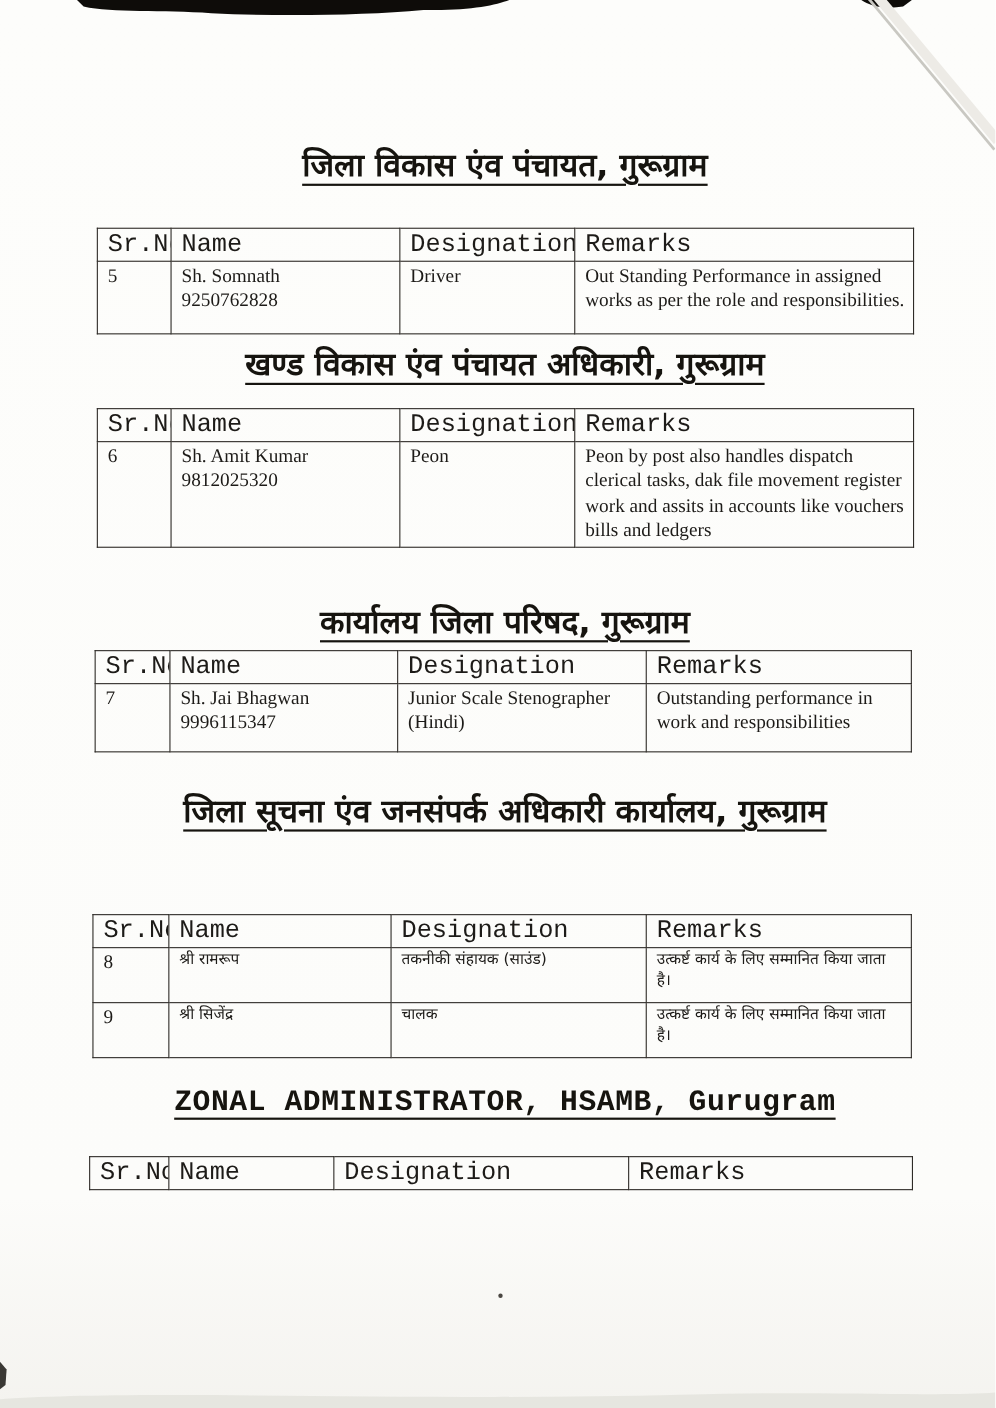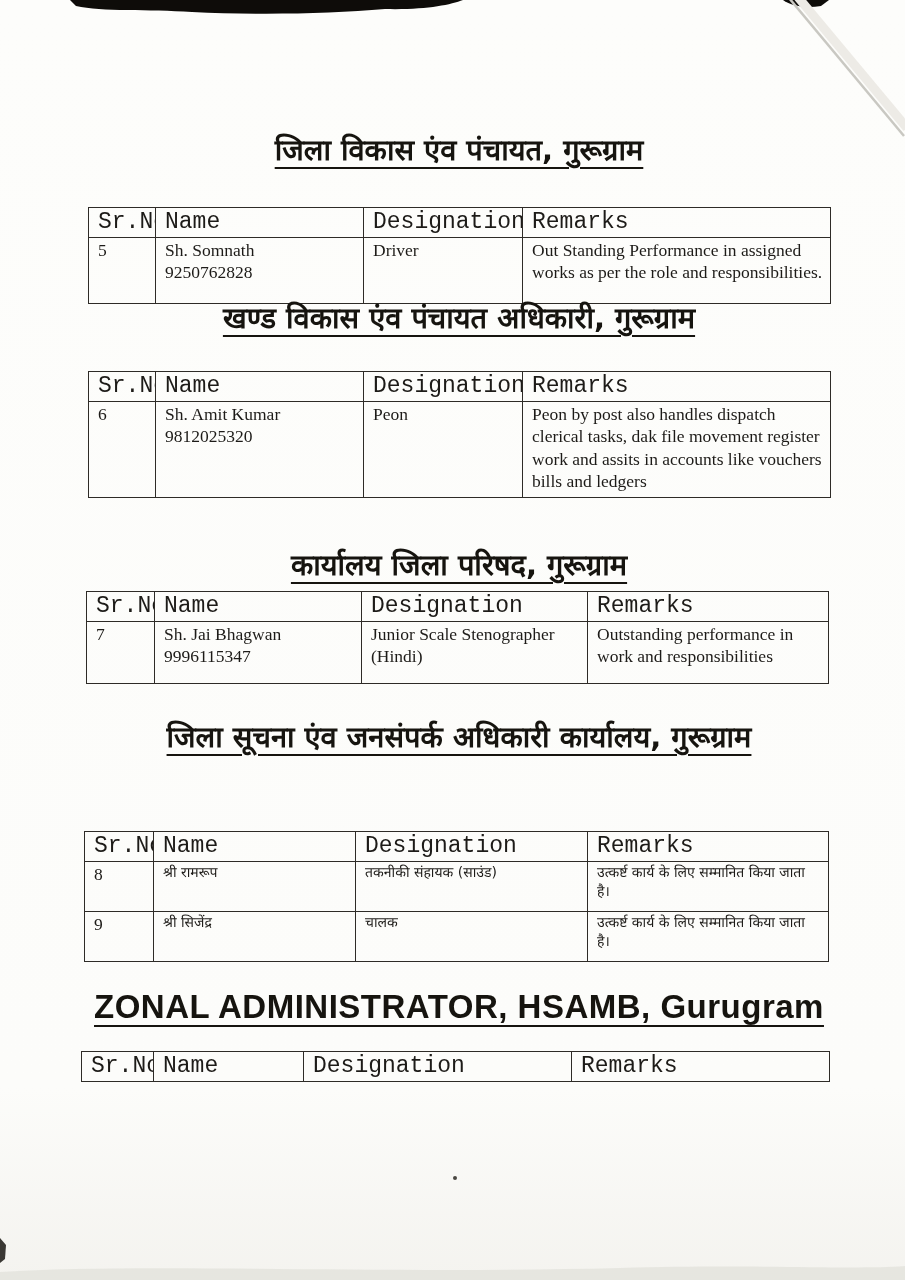--- a/index.html
+++ b/index.html
@@ -30,23 +30,23 @@
     text-underline-offset: 7px;
   }
   .heading-hi {
     font-family: "DejaVu Sans", sans-serif;
     font-weight: 700;
     font-size: 29px;
     line-height: 1.2;
     letter-spacing: 0px;
   }
   .heading-en {
-    font-family: Liberation Sans, sans-serif;
+    font-family: Liberation Mono, monospace;
     font-weight: 700;
-    font-size: 33px;
+    font-size: 27px;
     letter-spacing: 0.5px;
   }
   .tbl-wrap { position: absolute; }
   table {
     border-collapse: collapse;
     table-layout: fixed;
     width: 100%;
   }
   td, th {
     border: 1.7px solid #2e2b27;
@@ -104,21 +104,21 @@
         <td class="t-en">5</td>
         <td class="t-en">Sh. Somnath
 9250762828</td>
         <td class="t-en">Driver</td>
         <td class="t-en">Out Standing Performance in assigned works as per the role and responsibilities.</td>
       </tr>
     </tbody>
       </table>
   </div>
 
-  <h2 class="doc-heading heading-hi" style="top:301px">खण्ड विकास एंव पंचायत अधिकारी, गुरूग्राम</h2>
+  <h2 class="doc-heading heading-hi" style="top:314px">खण्ड विकास एंव पंचायत अधिकारी, गुरूग्राम</h2>
   <div class="tbl-wrap" style="left:88px; top:371px; width:742px">
     <table>
       <colgroup>
           <col style="width:67px">
           <col style="width:208px">
           <col style="width:159px">
           <col style="width:308px">
         </colgroup>
       <tbody>
           <tr class="hdr-row" style="height:24px">

